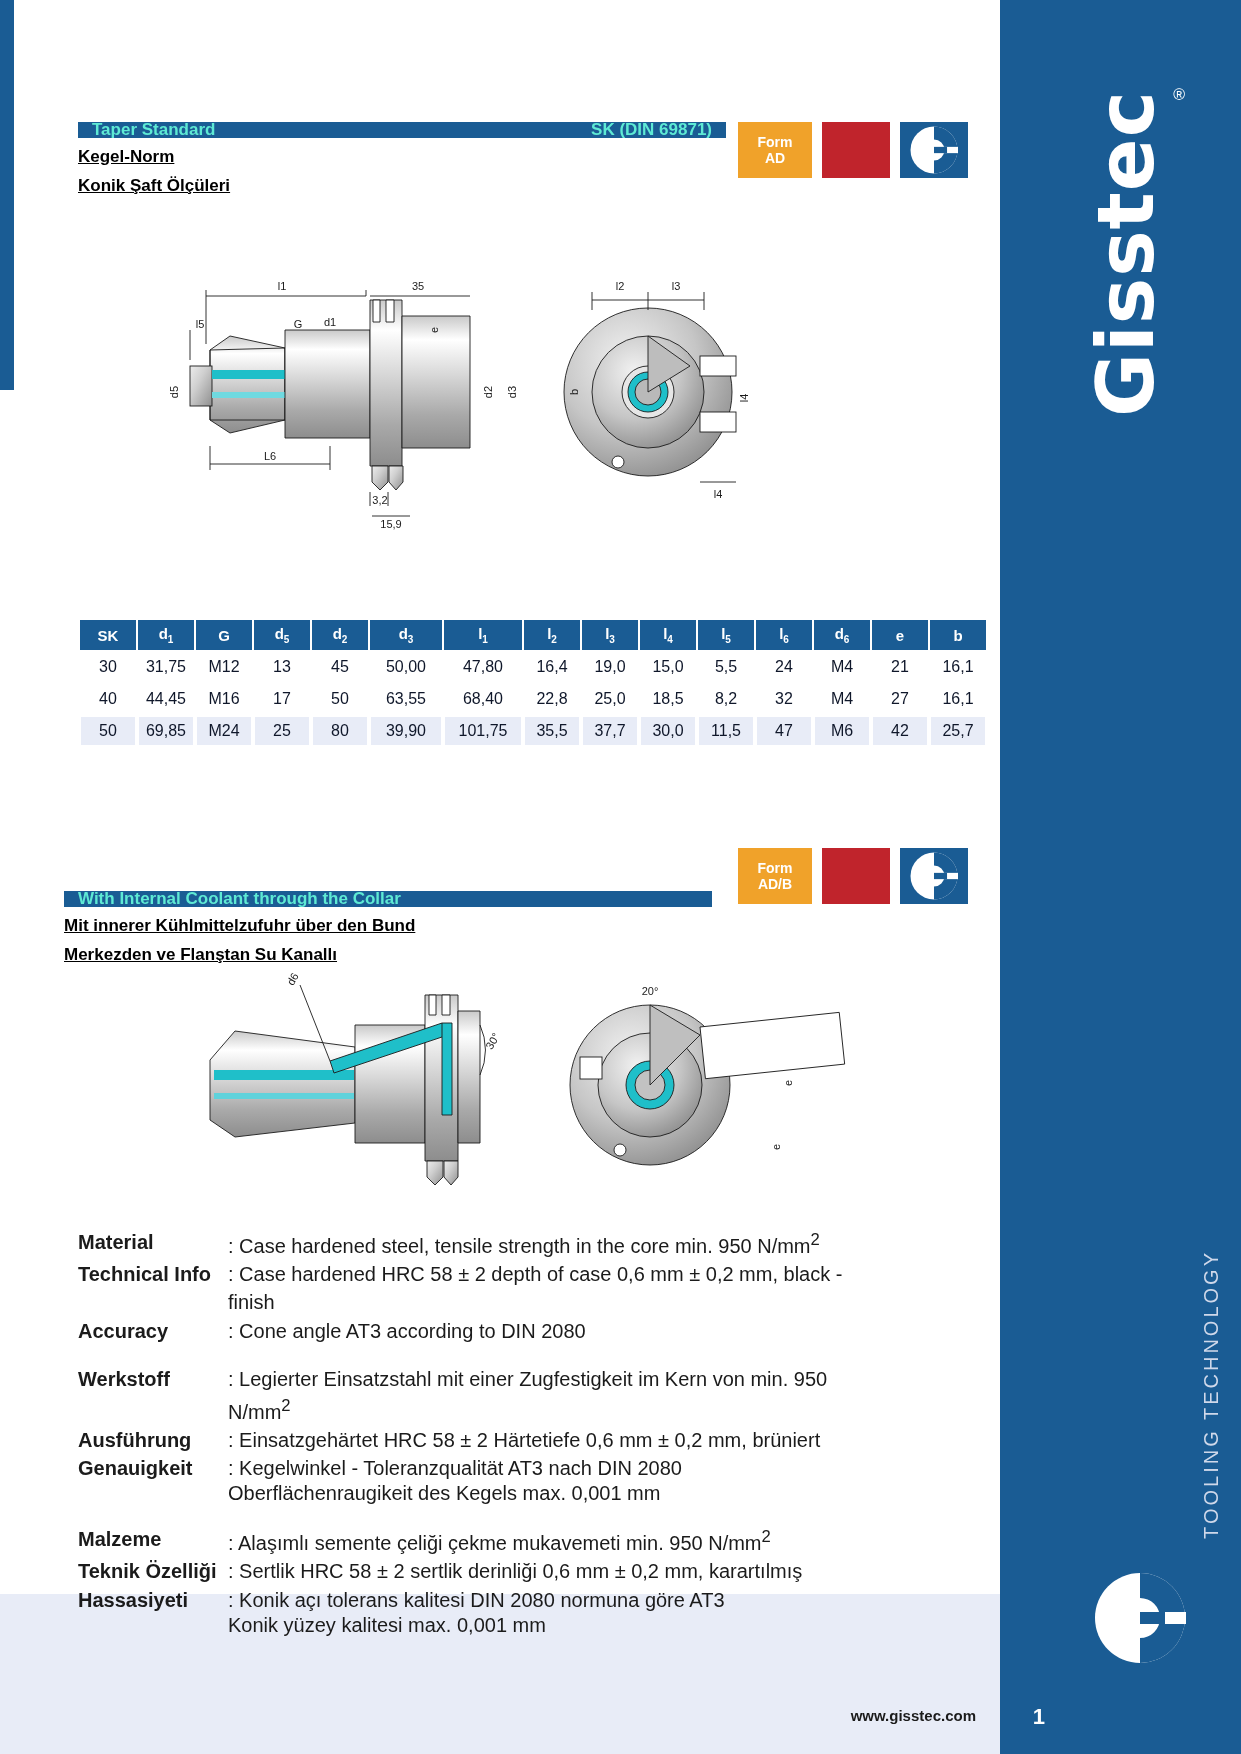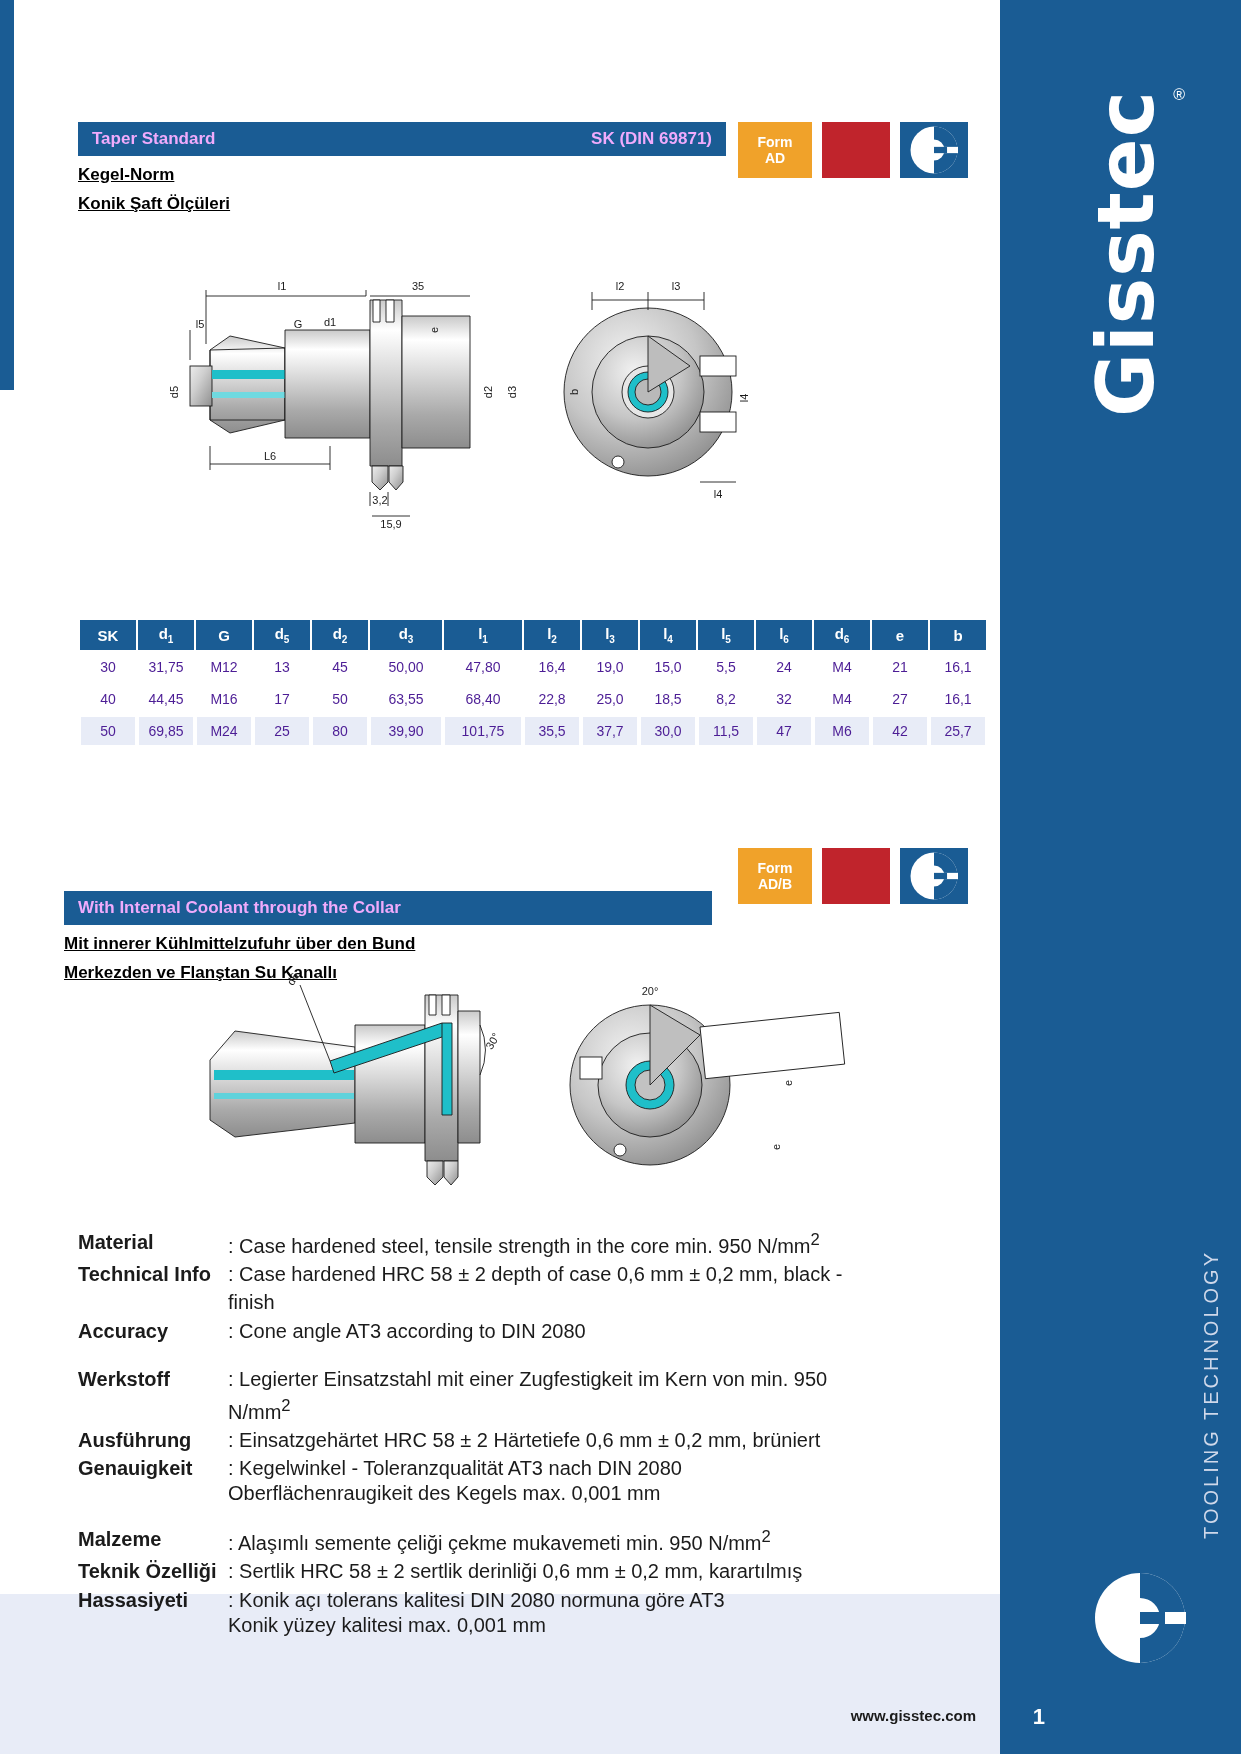--- a/index.html
+++ b/index.html
@@ -46,22 +46,22 @@
     letter-spacing:3px;
   }
   .band-logo {
     position:absolute; right:55px; bottom:90px;
     width:92px; height:92px;
   }
 
   
   .sec { position:absolute; }
   .title-bar {
-    background:#1a5c94; color:#f0abfc;
-    height:34px; line-height:34px;
+    background:#1a5c94; color:#5eead4;
+    height:16px; line-height:34px;
     font-weight:bold; font-size:17px;
     padding:0 14px;
     display:flex; justify-content:space-between; align-items:center;
   }
   .sub-line {
     font-weight:bold; font-size:17px; color:#000000;
     margin-top:9px;
     text-decoration:underline;
   }
   .form-box {
@@ -80,21 +80,21 @@
 
   
   table.spec { border-collapse:separate; border-spacing:2px;margin-top:20px; }
   table.spec th {
     background:#1a5c94; color:#ffffff; font-weight:bold;
     font-size:15px; width:56px; height:30px; text-align:center;
     vertical-align:middle;
   }
   table.spec th sub { font-size:10px; }
   table.spec td {
-    background:#ffffff; color:#4c1d95; font-size:14px;
+    background:#ffffff; color:#0f172a; font-size:16px;
     height:30px; text-align:center; vertical-align:middle;
     border:1px solid #ffffff;
   }
   table.spec tr.alt td { background:#e8ecf7; }
   table.spec td.firstcol { background:#ffffff; }
   table.spec tr.alt td.firstcol { background:#e8ecf7; }
 
   
   .specs { position:absolute; left:78px; font-size:20px; color:#1b1b1b; }
   .spec-group { margin-bottom:20px; }

